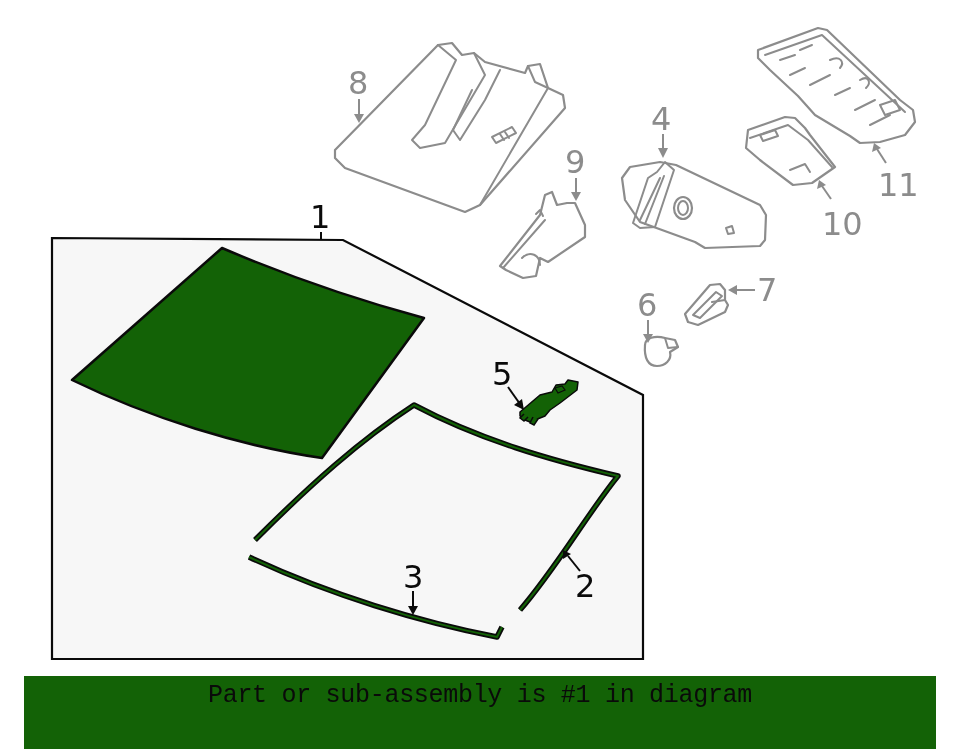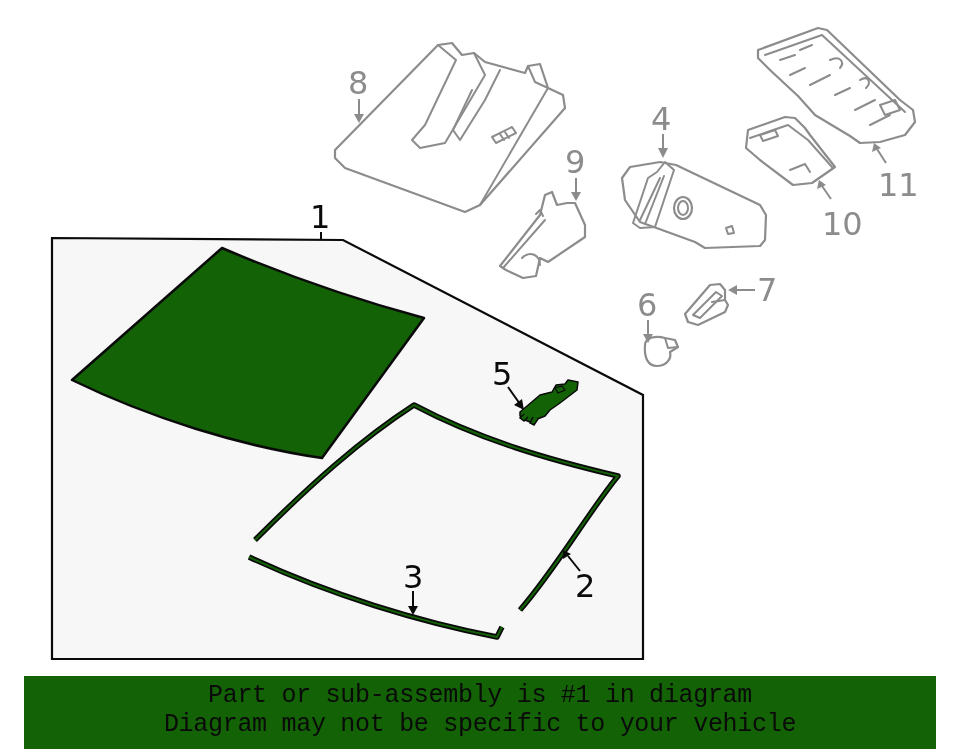--- a/index.html
+++ b/index.html
@@ -148,14 +148,13 @@
   <text class="callout gray" x="637" y="316">6</text>
   <text class="callout gray" x="757" y="301">7</text>
   <text class="callout gray" x="348" y="94">8</text>
   <text class="callout gray" x="565" y="173">9</text>
   <text class="callout gray" x="822" y="235">10</text>
   <text class="callout gray" x="878" y="196">11</text>
 </svg>
 
 <div class="banner">
   <div>Part or sub-assembly is #1 in diagram</div>
-  <div>Diagram may not be specific to your vehicle</div>
 </div>
 
 </body></html>

